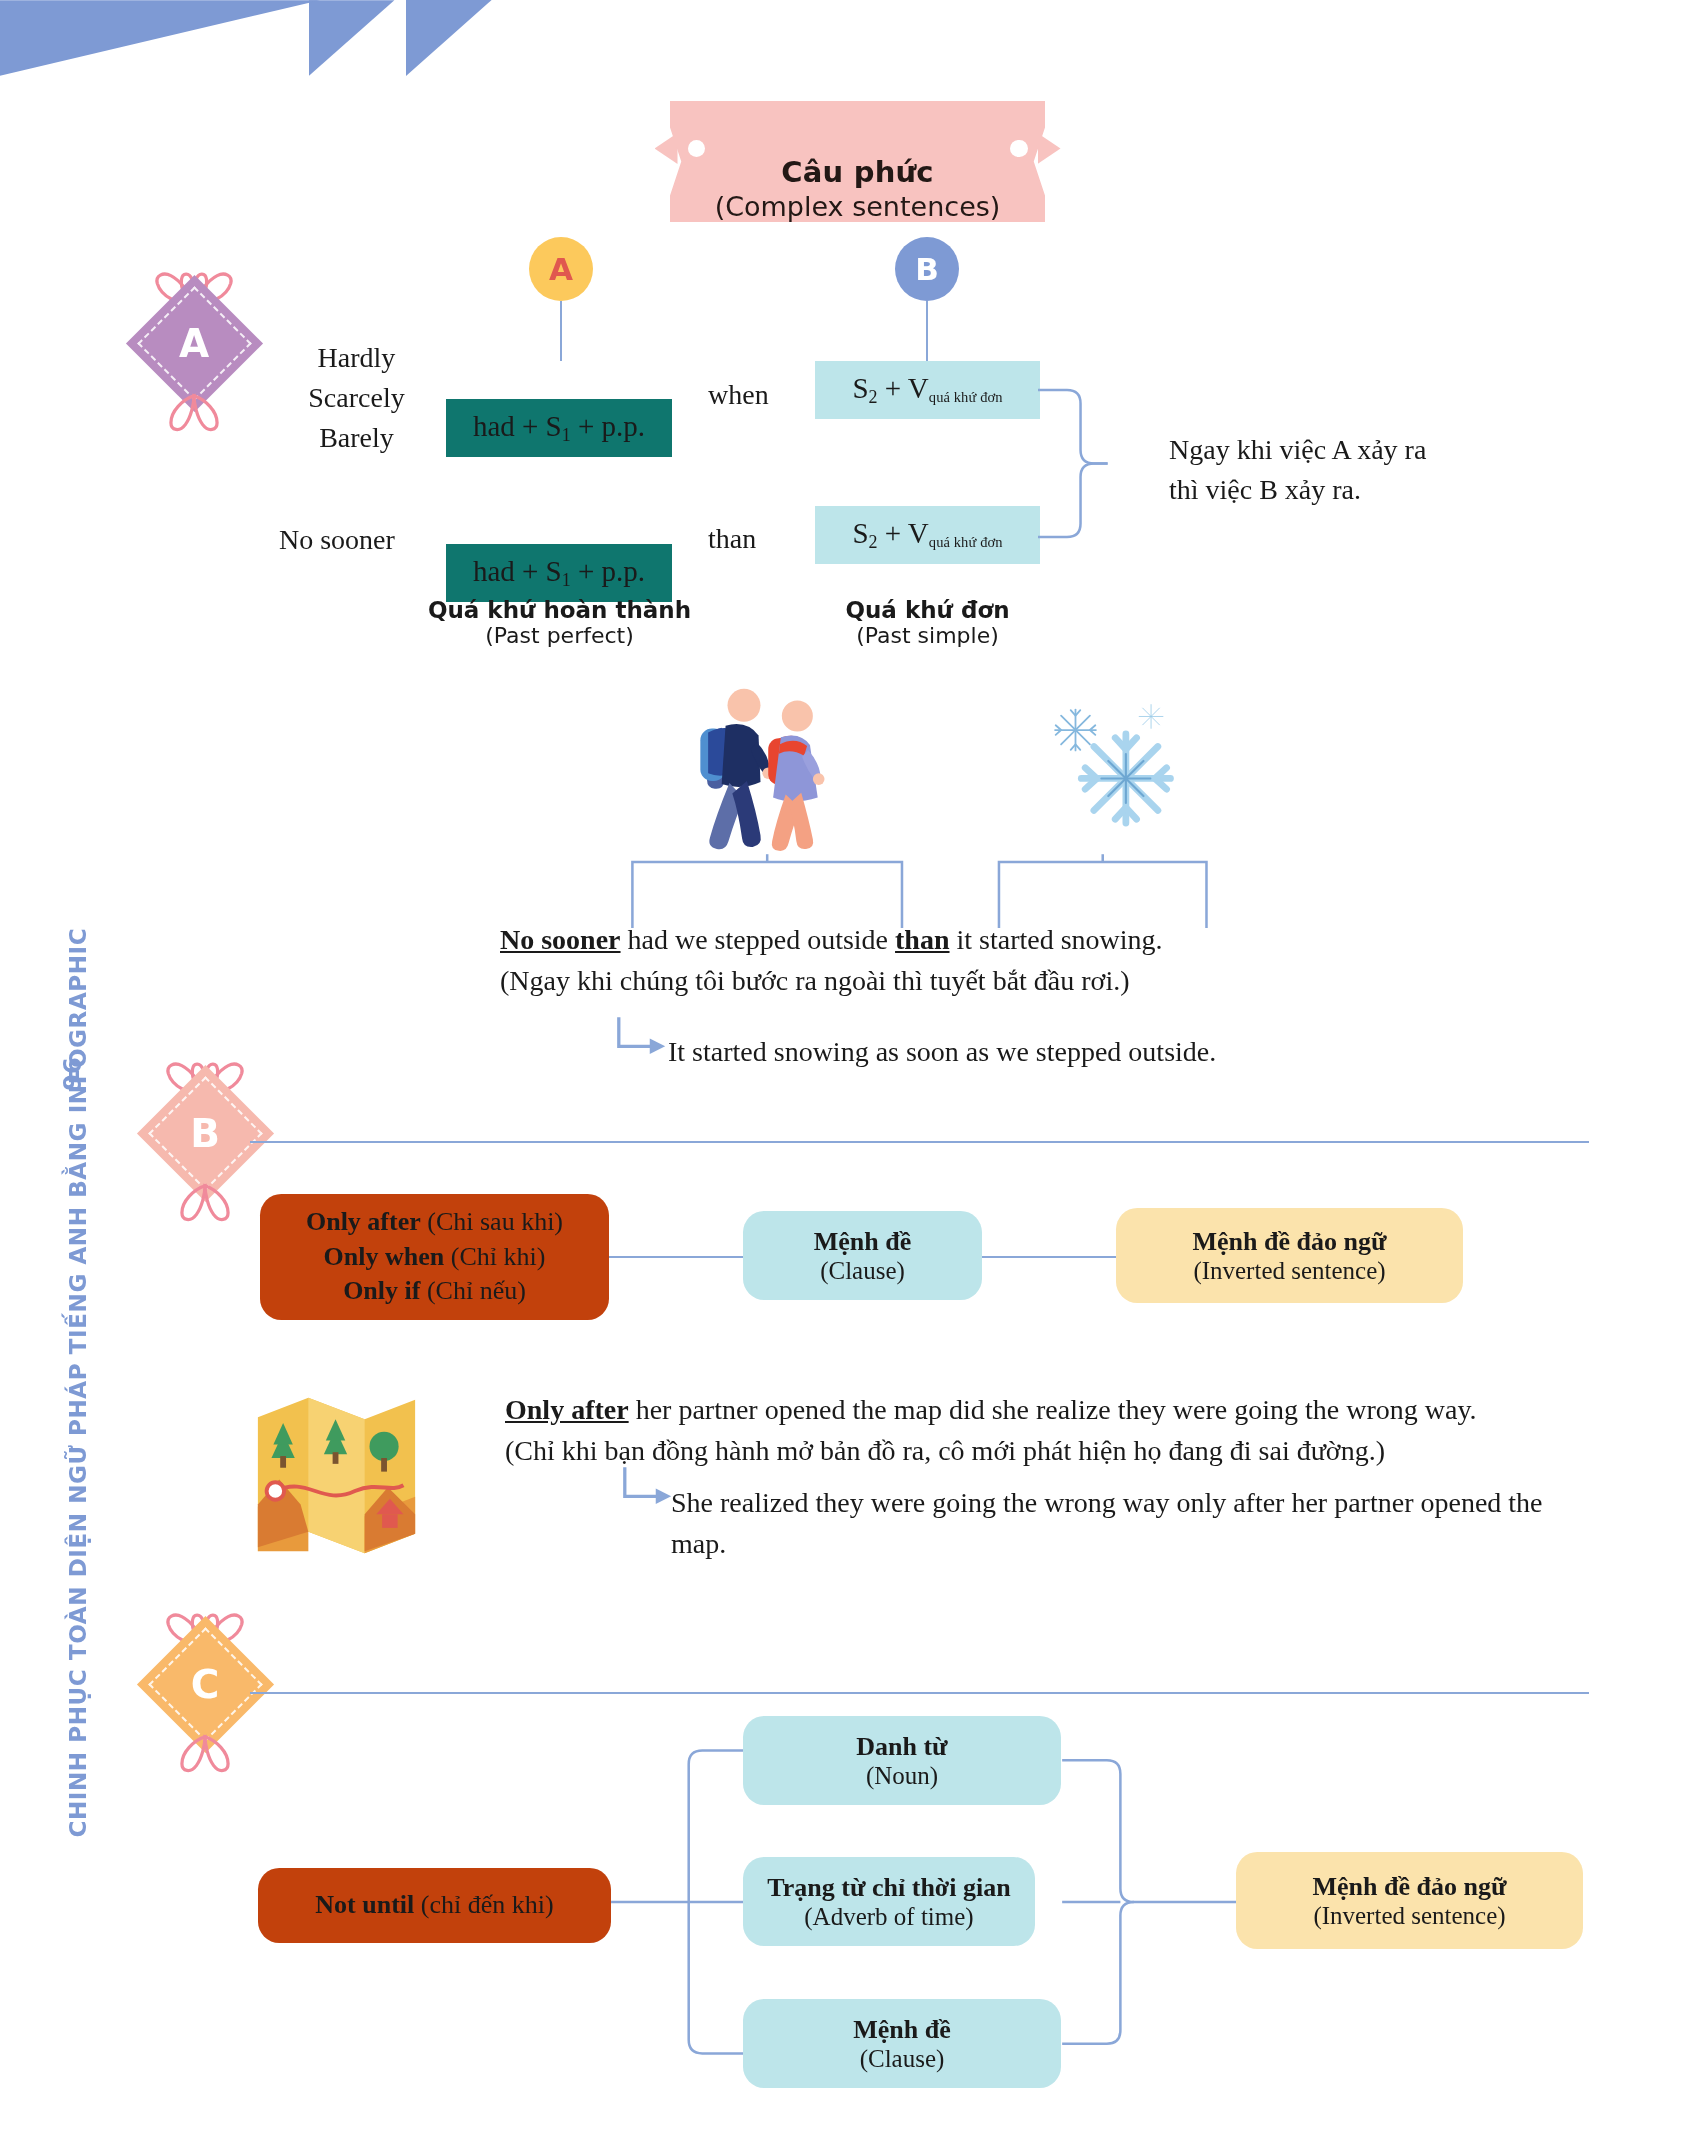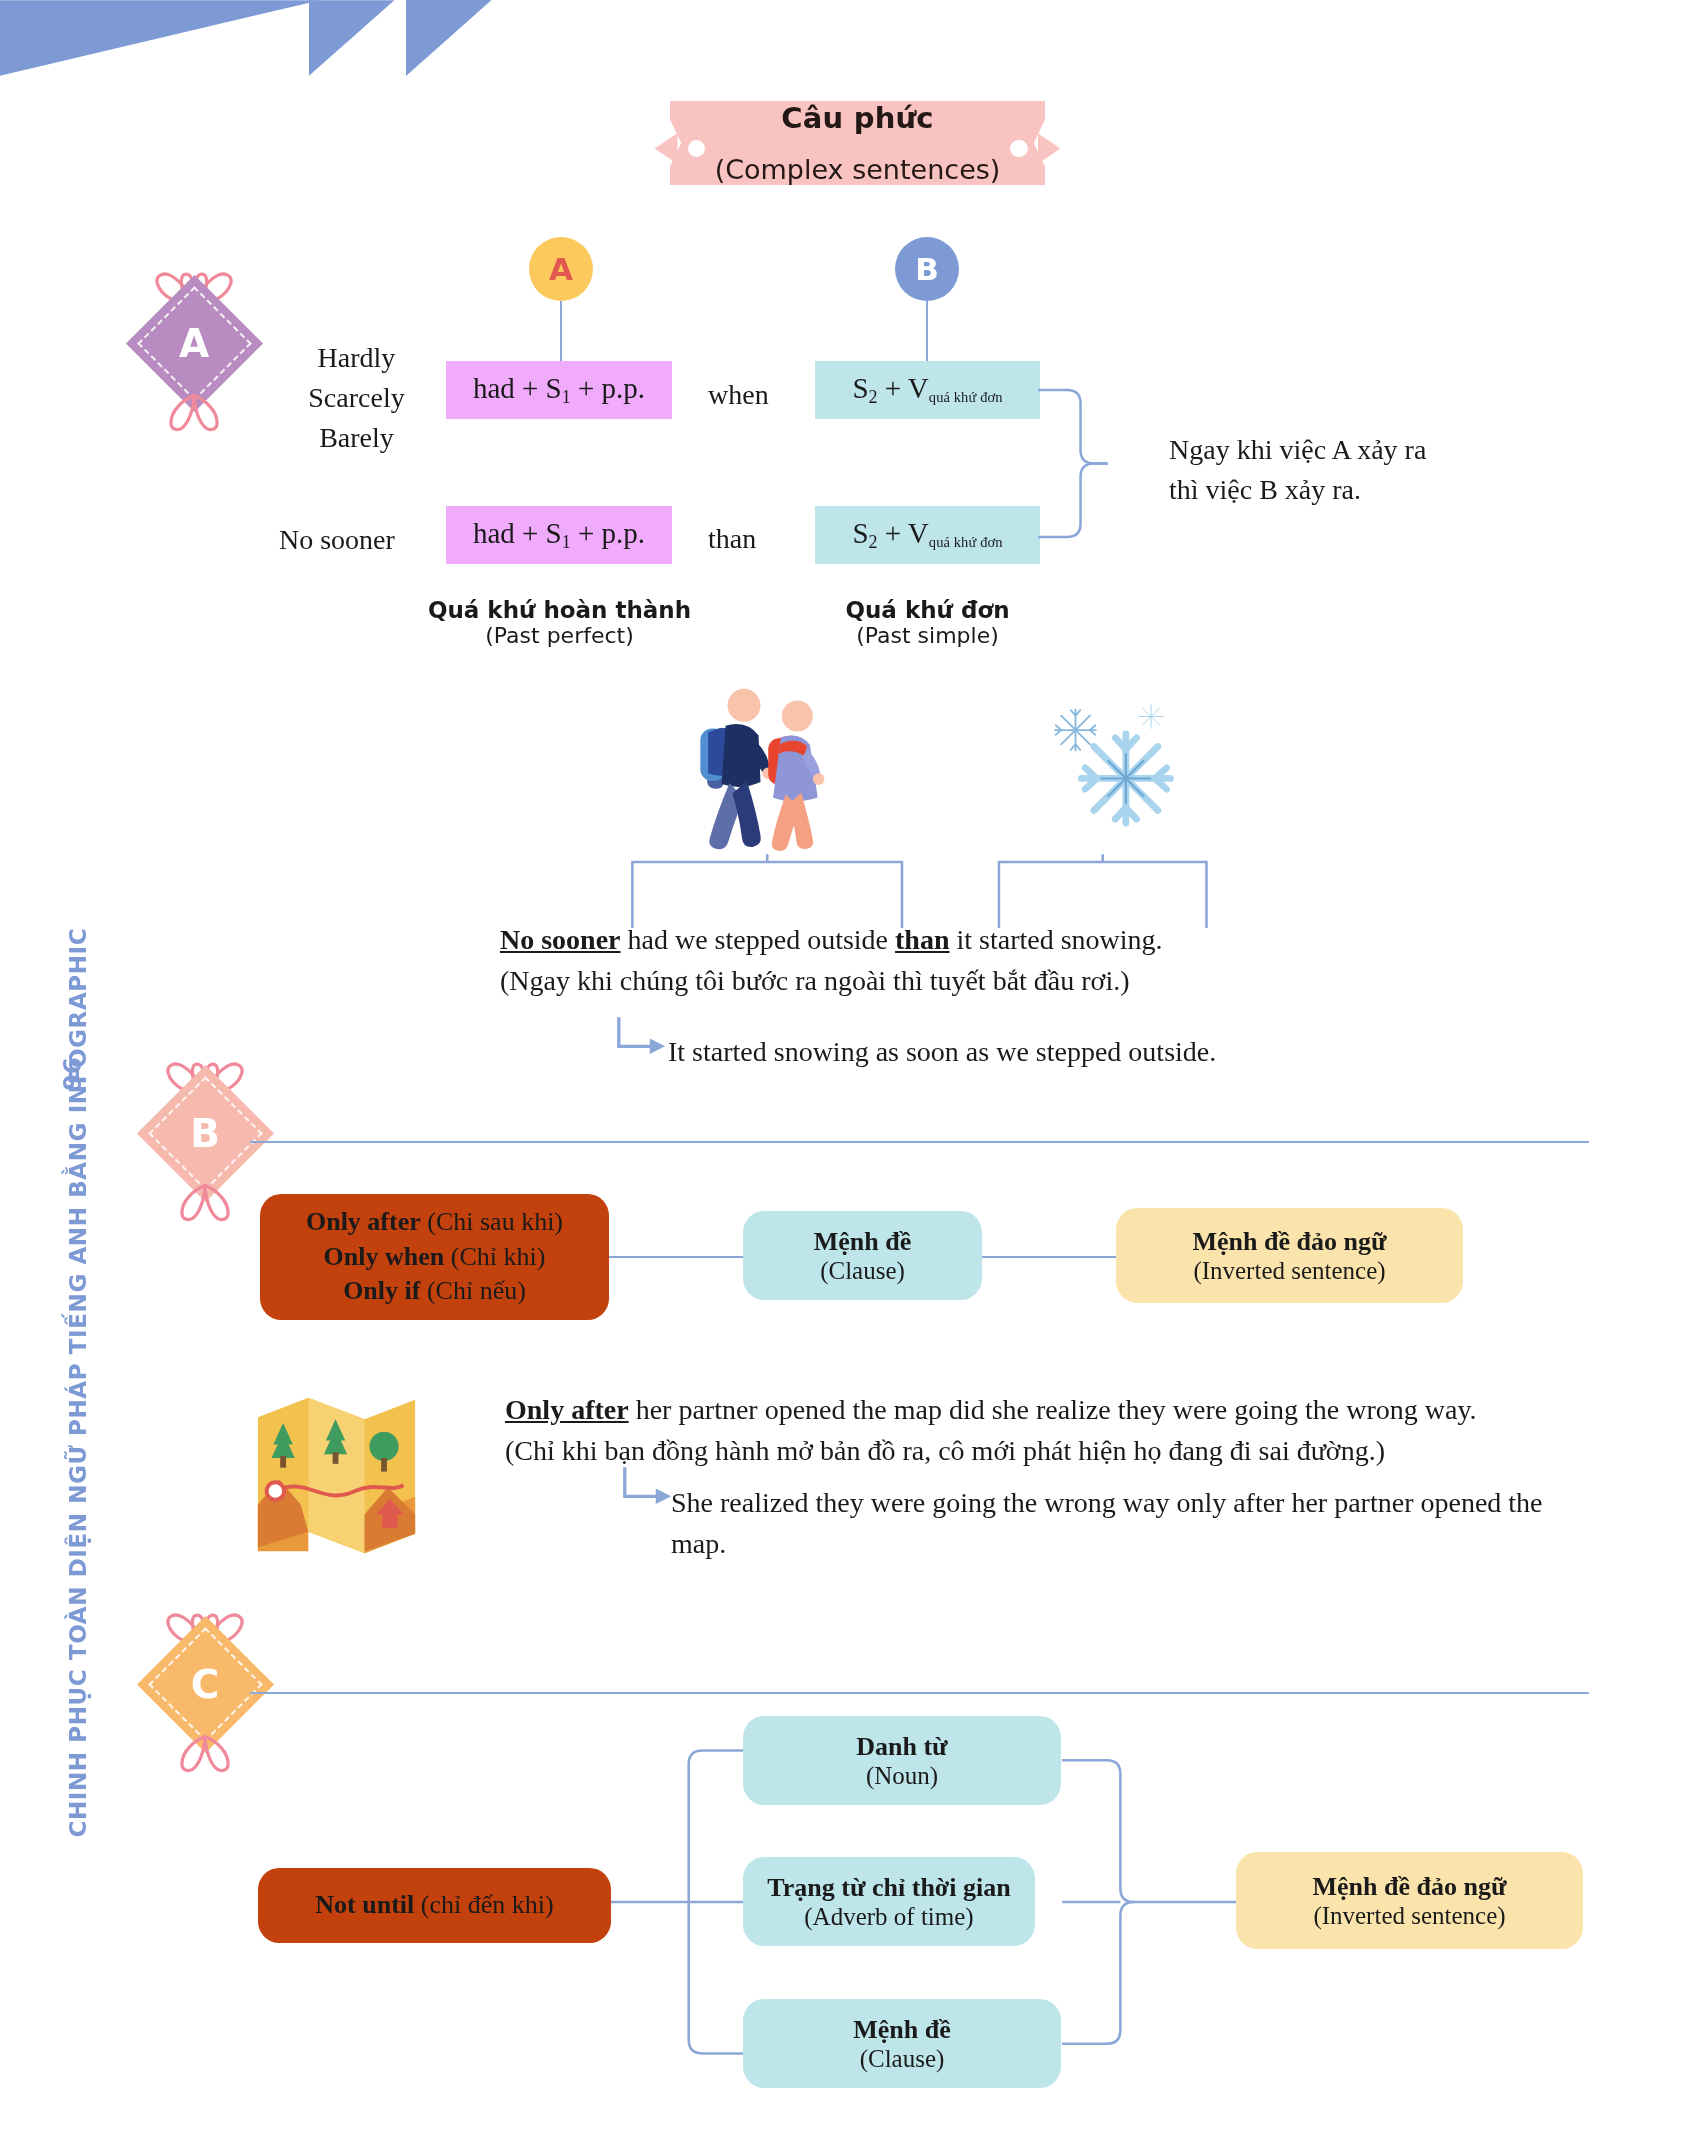--- a/index.html
+++ b/index.html
@@ -9,27 +9,27 @@
     font-family:"Liberation Serif", serif; color:#1a1a1a;
   }
   .abs { position:absolute; }
 
   
   .chev { position:absolute; top:0; }
   .chev svg { display:block; }
 
   
   #title-ribbon {
-    left:670px; top:101px; width:375px; height:84px;
+    left:670px; top:101px; width:375px; height:121px;
     background:#f8c3c0;
     clip-path: polygon(
       0% 0%, 100% 0%,
       100% 22%, 97% 50%, 100% 78%, 100% 100%,
       0% 100%, 0% 78%, 3% 50%, 0% 22%);
-    display:flex; flex-direction:column; align-items:center; justify-content:space-between;
+    display:flex; flex-direction:column; align-items:center; justify-content:flex-end;
     text-align:center;
   }
   #title-ribbon .t1 { font-family:"DejaVu Sans", sans-serif; font-weight:bold; font-size:29px; color:#231815; letter-spacing:0.2px;}
   #title-ribbon .t2 { font-family:"DejaVu Sans", sans-serif; font-size:27px; color:#231815; margin-top:1.9px;}
   .ribbon-hole { position:absolute; width:17.5px; height:17.5px; border-radius:50%; background:#fff; top:50%; margin-top:-8.7px;}
   .ribbon-notch-l, .ribbon-notch-r {
     position:absolute; top:50%; margin-top:-15.5px; width:23px; height:31px; background:#f8c3c0;
   }
   .ribbon-notch-l { left:-15.5px; clip-path:polygon(100% 0%, 100% 100%, 0% 50%); }
   .ribbon-notch-r { right:-15.5px; clip-path:polygon(0% 0%, 0% 100%, 100% 50%); }
@@ -41,21 +41,21 @@
     font-family:"DejaVu Sans", sans-serif; font-weight:bold; font-size:31px;
   }
   .node-a { background:#fcc95c; color:#e0584f; }
   .node-b { background:#7e9ad4; color:#ffffff; }
 
   
   .fbox {
     display:flex; align-items:center; justify-content:center;
     font-family:"Liberation Serif", serif; font-size:29px; color:#1a1a1a;
   }
-  .fbox.yellow { background:#f0abfc; }
+  .fbox.yellow { background:#0f766e;margin-top:38px; }
   .fbox.blue   { background:#bde5ea; }
   .fbox sub { font-size:.62em; vertical-align:-.28em; }
   .sub-viet { font-size:.50em; vertical-align:-.30em; letter-spacing:0.1px;}
 
   .plain-txt { font-family:"Liberation Serif", serif; font-size:28px; color:#1a1a1a; line-height:1.42; }
   .plain-center { text-align:center; }
 
   .caption-vn { font-family:"DejaVu Sans", sans-serif; font-weight:bold; font-size:23px; color:#1a1a1a;}
   .caption-en { font-family:"DejaVu Sans", sans-serif; font-size:22px; color:#1a1a1a;}
 

